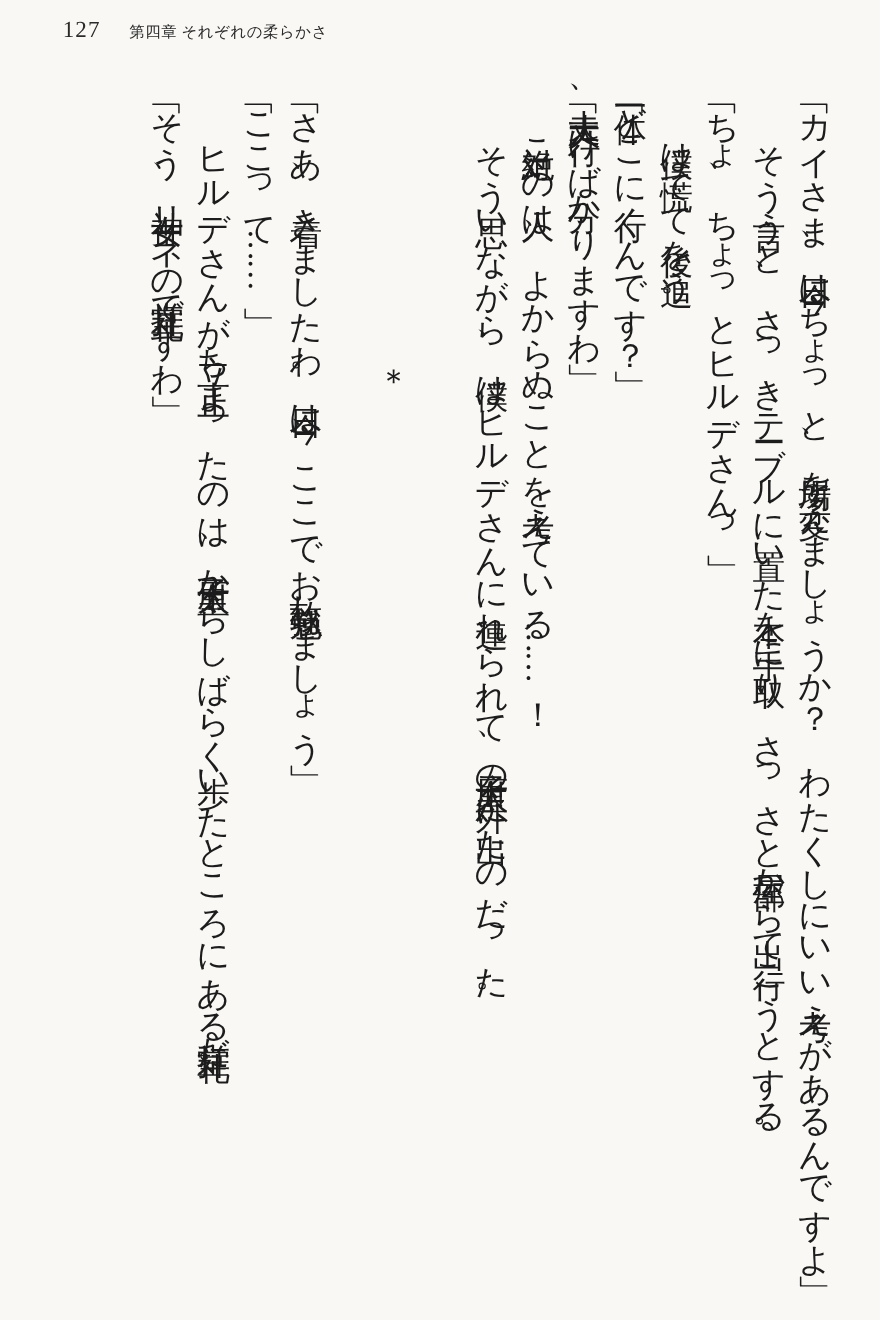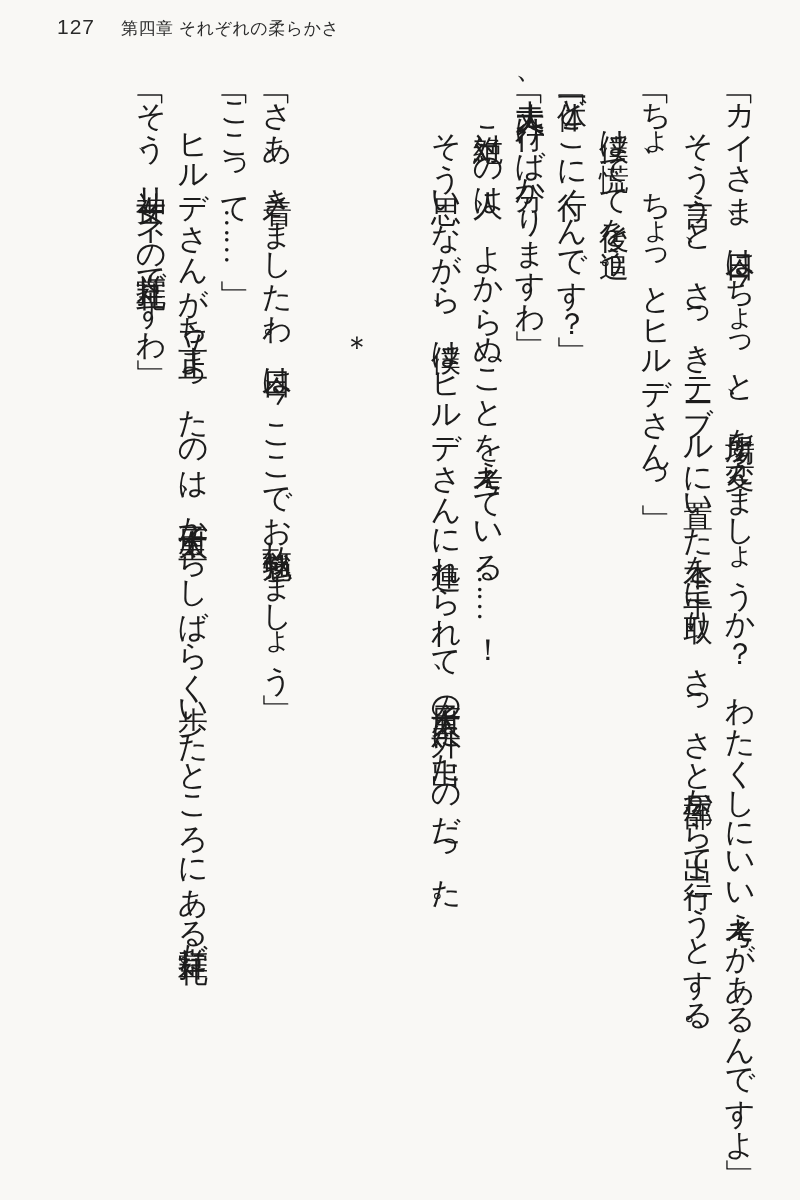--- a/index.html
+++ b/index.html
@@ -10,30 +10,30 @@
     background: #f9f8f5;
     overflow: hidden;
     color: #1f1f1f;
   }
   .page-header {
     position: absolute;
     top: 15px;
     left: 57px;
     display: flex;
     align-items: baseline;
-    font-family: Liberation Sans, sans-serif;
+    font-family: Liberation Serif, serif;
     color: #2a2a2a;
     white-space: nowrap;
   }
   .page-number {
     font-size: 21px;
     letter-spacing: 1px;
   }
   .chapter-heading {
-    font-size: 17px;
+    font-size: 14px;
     margin-left: 26px;
     letter-spacing: 0.5px;
   }
   .body-text {
     position: absolute;
     top: 85px;
     right: 39px;
     height: 1086px;
     writing-mode: vertical-rl;
     text-orientation: mixed;

